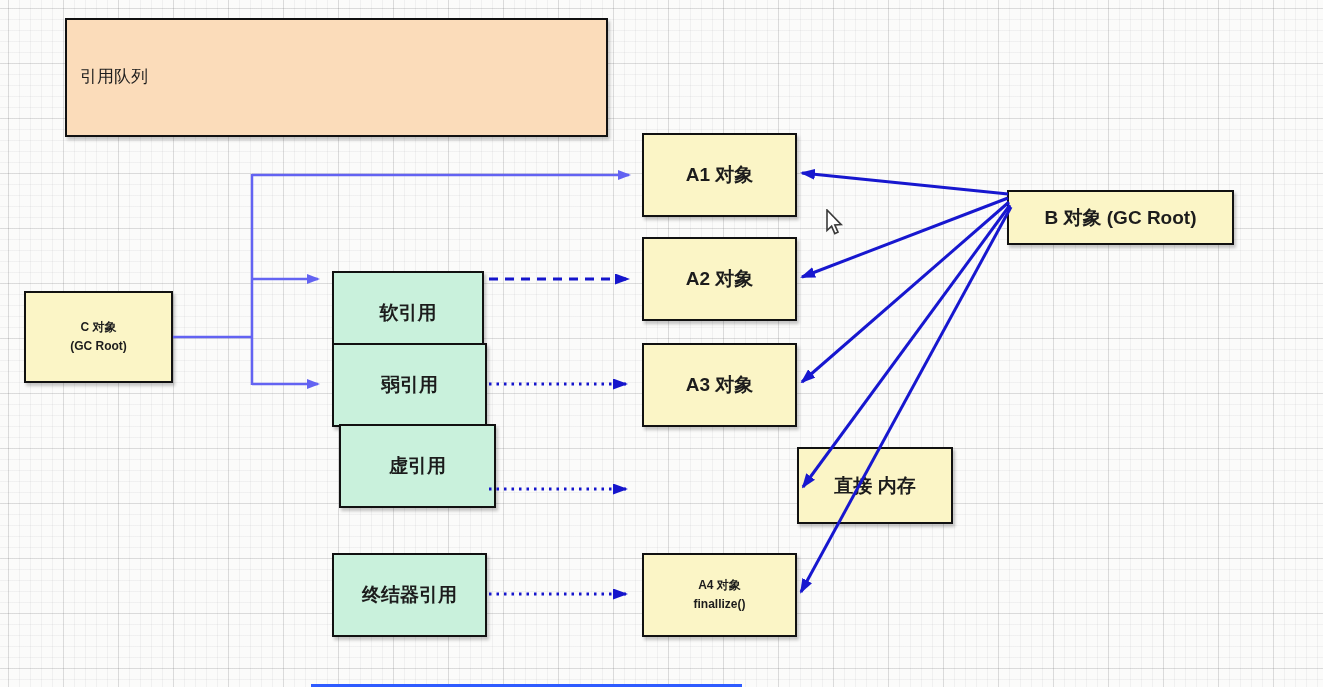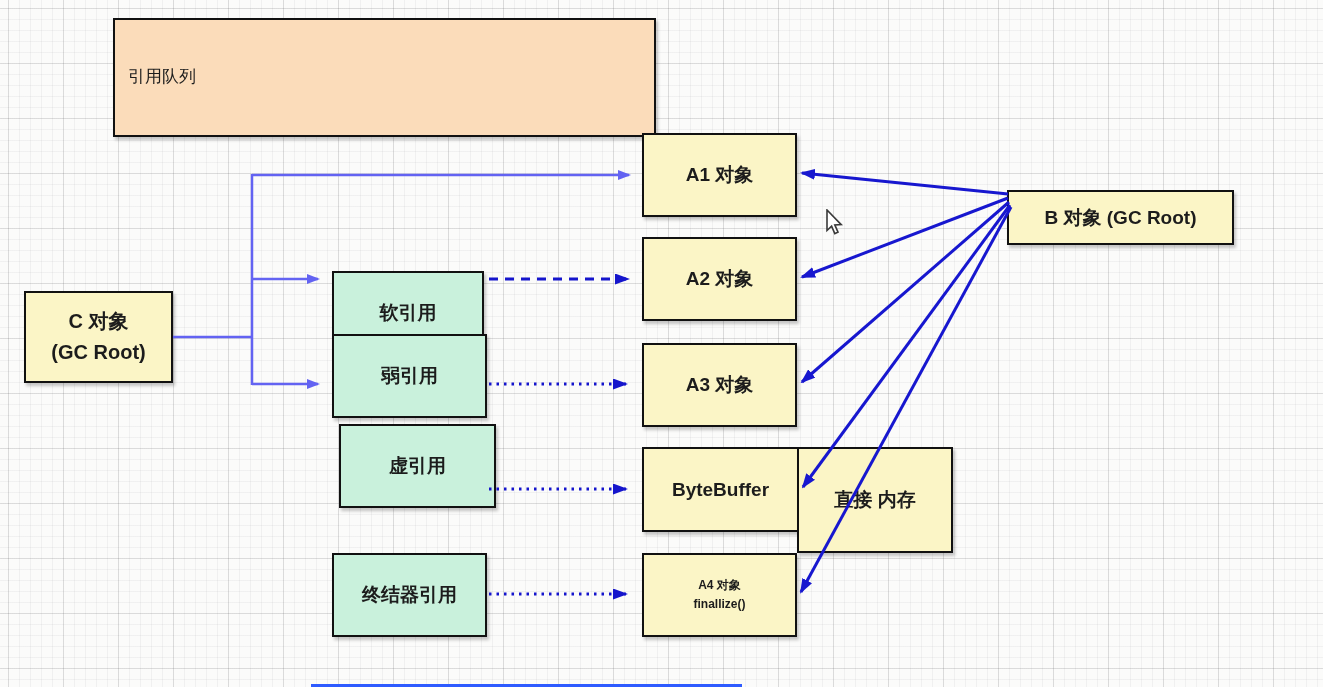--- a/index.html
+++ b/index.html
@@ -27,32 +27,32 @@
     font-size:19px;font-weight:bold;color:#1c1c1c;
     box-shadow:2px 3px 3px rgba(0,0,0,0.22);
     line-height:1.55;
   }
   .peach{background:var(--peach-fill,#fbdcba);}
   .yellow{background:var(--yellow-fill,#fbf5c6);}
   .mint{background:var(--mint-fill,#c9f1dc);}
   .ref-queue{
     left:65px;top:18px;width:543px;height:119px;
     align-items:flex-start;justify-content:center;
-    padding-left:13px;font-weight:normal;font-size:17px;margin-left:48px;
+    padding-left:13px;font-weight:normal;font-size:17px;
   }
-  .c-obj{left:24px;top:291px;width:149px;height:92px;font-size:20px;}
+  .c-obj{left:24px;top:291px;width:149px;height:92px;font-size:12px;}
   .soft{left:332px;top:237px;width:152px;height:84px;margin-top:34px;}
-  .weak{left:332px;top:334px;width:155px;height:84px;}
+  .weak{left:332px;top:343px;width:155px;height:84px;}
   .phantom{left:332px;top:424px;width:157px;height:84px;margin-left:7px;}
   .finalizer{left:332px;top:553px;width:155px;height:84px;}
   .a1{left:642px;top:133px;width:155px;height:84px;}
   .a2{left:642px;top:237px;width:155px;height:84px;}
   .a3{left:642px;top:343px;width:155px;height:84px;}
   .bytebuffer{left:642px;top:447px;width:157px;height:85px;}
-  .direct-mem{left:797px;top:447px;width:156px;height:106px;box-shadow:2px 3px 3px rgba(0,0,0,0.22);}
+  .direct-mem{left:797px;top:447px;width:156px;height:77px;box-shadow:2px 3px 3px rgba(0,0,0,0.22);}
   .a4{left:642px;top:553px;width:155px;height:84px;font-size:12px;line-height:1.6;}
   .b-obj{left:1007px;top:169px;width:227px;height:55px;margin-top:21px;}
   #arrows{position:absolute;left:0;top:0;pointer-events:none;}
   .arrow-tree{stroke:var(--tree-arrow,#6363f2);stroke-width:2.5;fill:none;}
   .arrow-solid{stroke:var(--solid-arrow,#1717cf);stroke-width:3;fill:none;}
   .arrow-dd{stroke:var(--dotted-arrow,#1515cc);stroke-width:3;fill:none;}
   #cursor{position:absolute;left:825px;top:209px;pointer-events:none;}
   #progress{position:absolute;left:311px;top:684px;width:431px;height:3px;
     background:var(--progress-bar,#2e5bff);}
 </style>
@@ -84,23 +84,20 @@
   </div>
 
   <div class="box yellow a1">
     <span>A1 对象</span>
   </div>
   <div class="box yellow a2">
     <span>A2 对象</span>
   </div>
   <div class="box yellow a3">
     <span>A3 对象</span>
-  </div>
-  <div class="box yellow bytebuffer">
-    <span>ByteBuffer</span>
   </div>
   <div class="box yellow direct-mem">
     <span>直接 内存</span>
   </div>
   <div class="box yellow a4">
     <span>A4 对象</span>
     <span>finallize()</span>
   </div>
 
   <div class="box yellow b-obj">

